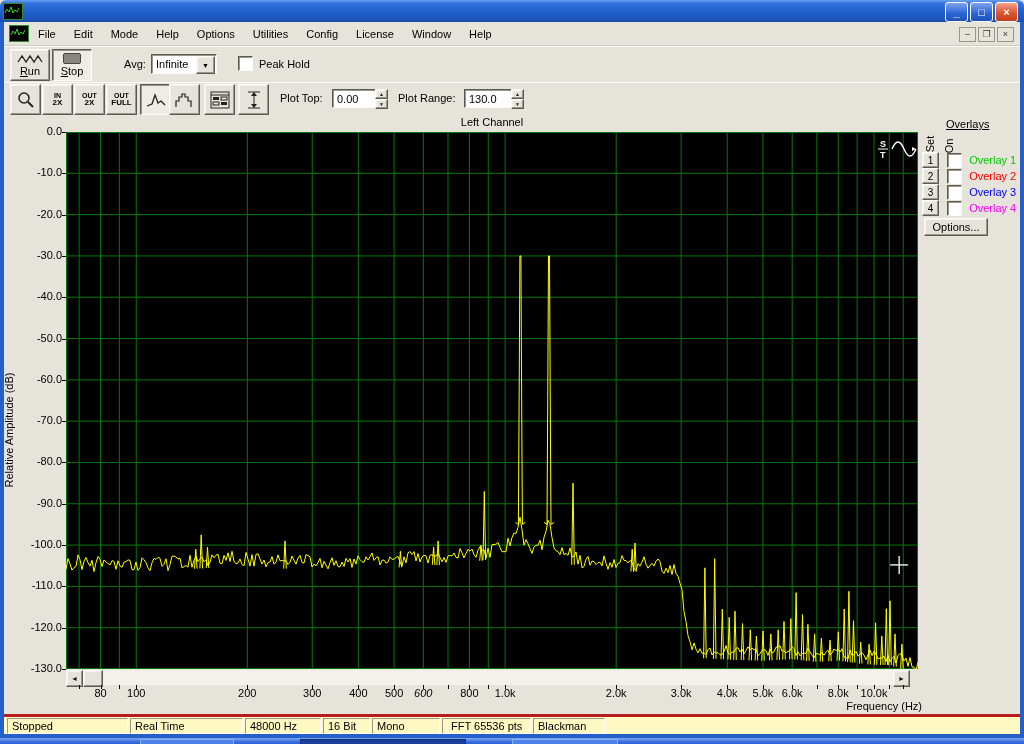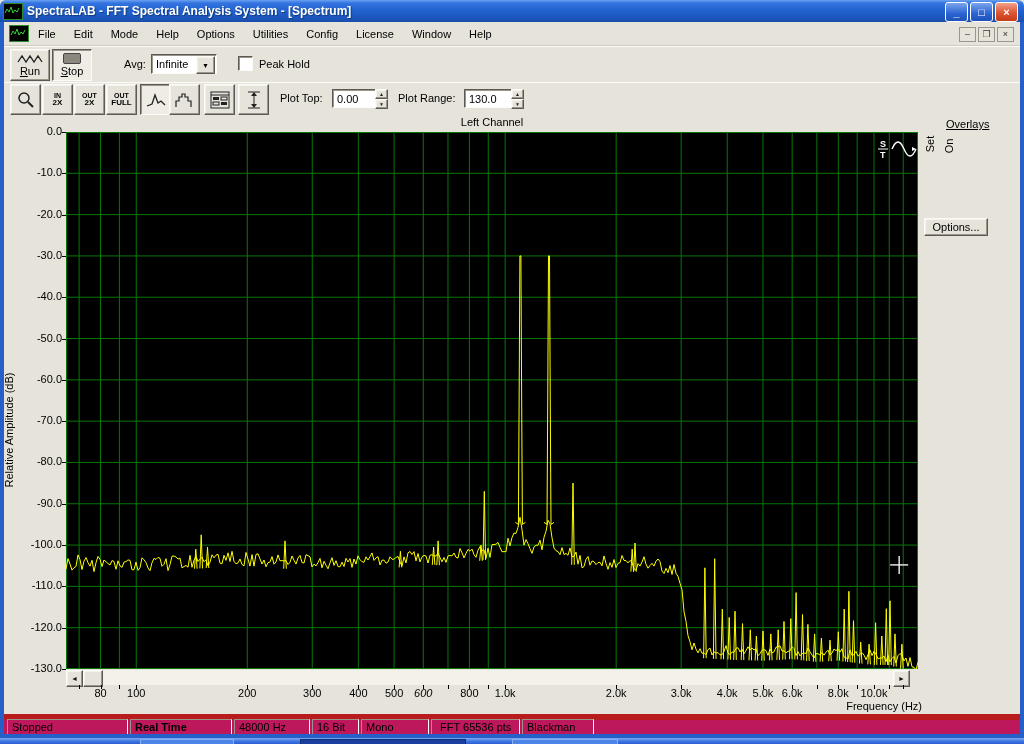--- a/index.html
+++ b/index.html
@@ -46,42 +46,41 @@
   .hscroll{left:66px;top:670px;width:844px;height:15px;background:#f3f1ea;}
   .scrollbtn{width:15px;height:15px;display:flex;align-items:center;justify-content:center;font-size:7px;color:#111;}
   .scrollthumb{left:17px;top:0;width:18px;height:15px;}
   
   .ovl-title{left:946px;top:118px;text-decoration:underline;}
   .ovl-rot{transform:rotate(-90deg);transform-origin:center;width:26px;text-align:center;}
   .ovl-num{width:15px;height:14px;display:flex;align-items:center;justify-content:center;font-size:10px;}
   .ovl-row{height:16px;}
   .optbtn{left:924px;top:218px;width:62px;height:16px;display:flex;align-items:center;justify-content:center;}
   
-  .statusbar{left:4px;top:714px;width:1016px;height:20px;background:#be185d;display:flex;align-items:center;gap:2px;padding-left:3px;box-sizing:border-box;border-top:6px solid #b91c1c;}
+  .statusbar{left:4px;top:714px;width:1016px;height:20px;background:#fef9c3;display:flex;align-items:center;gap:2px;padding-left:3px;box-sizing:border-box;border-top:3px solid #b91c1c;}
   .statuspanel{height:16px;border:1px solid;border-color:#9a968c #fcfbf8 #fcfbf8 #9a968c;display:flex;align-items:center;padding-left:4px;box-sizing:border-box;flex:none;}
   
   .frameL{left:0;top:22px;width:4px;height:715px;background:#2560c8;}
   .frameR{left:1020px;top:22px;width:4px;height:715px;background:#2560c8;}
   .frameB{left:0;top:734px;width:1024px;height:4px;background:#2560c8;}
   .taskbar{left:0;top:738px;width:1024px;height:6px;background:linear-gradient(180deg,#7ea9f2,#3b72e0 60%,#2a5ed2);}
   .tbbtn-light{top:739px;height:5px;background:#4d84ea;border:1px solid #87b0f2;border-bottom:none;}
   .tbbtn-dark{top:739px;height:5px;background:#1a3f9e;border:1px solid #123078;border-bottom:none;}
 </style>
 </head>
 <body>
 
 <div id="win">
 
   <div class="abs titlebar">
     <div class="appicon">
       <svg width="16" height="13">
           <polyline points="1,9 3,5 5,8 7,3 9,9 11,6 13,8 15,4" stroke="#35d435" stroke-width="1" fill="none"></polyline>
         </svg>
     </div>
-    <span class="titletext">SpectraLAB - FFT Spectral Analysis System - [Spectrum]</span>
     <div style="position:absolute;right:6px;top:2px;display:flex;gap:2px;">
       <div class="capbtn capmin">_</div>
       <div class="capbtn capmax">□</div>
       <div class="capbtn capclose">×</div>
     </div>
   </div>
 
   <div class="abs menubar">
     <div class="appicon" style="margin-left:5px;">
       <svg width="16" height="13">
@@ -248,25 +247,39 @@
   <div class="abs hscroll">
     <div class="abs raised scrollbtn" style="left:0;top:0;">◄</div>
     <div class="abs raised scrollthumb"></div>
     <div class="abs raised scrollbtn" style="right:0;top:0;">►</div>
   </div>
   <div class="abs xlabel">Frequency (Hz)</div>
 
   <div class="abs ovl-title">Overlays</div>
   <div class="abs ovl-rot" style="left:917px;top:138px;">Set</div>
   <div class="abs ovl-rot" style="left:936px;top:140px;">On</div>
+  <div id="ovlrows" class="abs" style="left:922px;top:152px;width:100px;">
+      <div class="ovl-row"><div class="raised ovl-num" style="display:inline-flex;vertical-align:middle;">1</div>
+  <div class="checkbox" style="display:inline-block;vertical-align:middle;margin-left:5px;"></div>
+  <span style="color:#00cc00;margin-left:4px;vertical-align:middle;">Overlay 1</span></div>
+      <div class="ovl-row"><div class="raised ovl-num" style="display:inline-flex;vertical-align:middle;">2</div>
+  <div class="checkbox" style="display:inline-block;vertical-align:middle;margin-left:5px;"></div>
+  <span style="color:#ff0000;margin-left:4px;vertical-align:middle;">Overlay 2</span></div>
+      <div class="ovl-row"><div class="raised ovl-num" style="display:inline-flex;vertical-align:middle;">3</div>
+  <div class="checkbox" style="display:inline-block;vertical-align:middle;margin-left:5px;"></div>
+  <span style="color:#0000ee;margin-left:4px;vertical-align:middle;">Overlay 3</span></div>
+      <div class="ovl-row"><div class="raised ovl-num" style="display:inline-flex;vertical-align:middle;">4</div>
+  <div class="checkbox" style="display:inline-block;vertical-align:middle;margin-left:5px;"></div>
+  <span style="color:#ff00ff;margin-left:4px;vertical-align:middle;">Overlay 4</span></div>
+    </div>
   <div class="abs raised optbtn">Options...</div>
 
   <div class="abs statusbar">
     <div class="statuspanel" style="width:121px;">Stopped</div>
-    <div class="statuspanel" style="width:102px;font-weight:bold;">Real Time</div>
+    <div class="statuspanel" style="width:113px;">Real Time</div>
     <div class="statuspanel" style="width:76px;">48000 Hz</div>
     <div class="statuspanel" style="width:47px;">16 Bit</div>
     <div class="statuspanel" style="width:68px;">Mono</div>
     <div class="statuspanel" style="width:89px;padding-left:8px;">FFT 65536 pts</div>
     <div class="statuspanel" style="width:72px;">Blackman</div>
   </div>
 
   <div class="abs frameL"></div>
   <div class="abs frameR"></div>
   <div class="abs frameB"></div>

